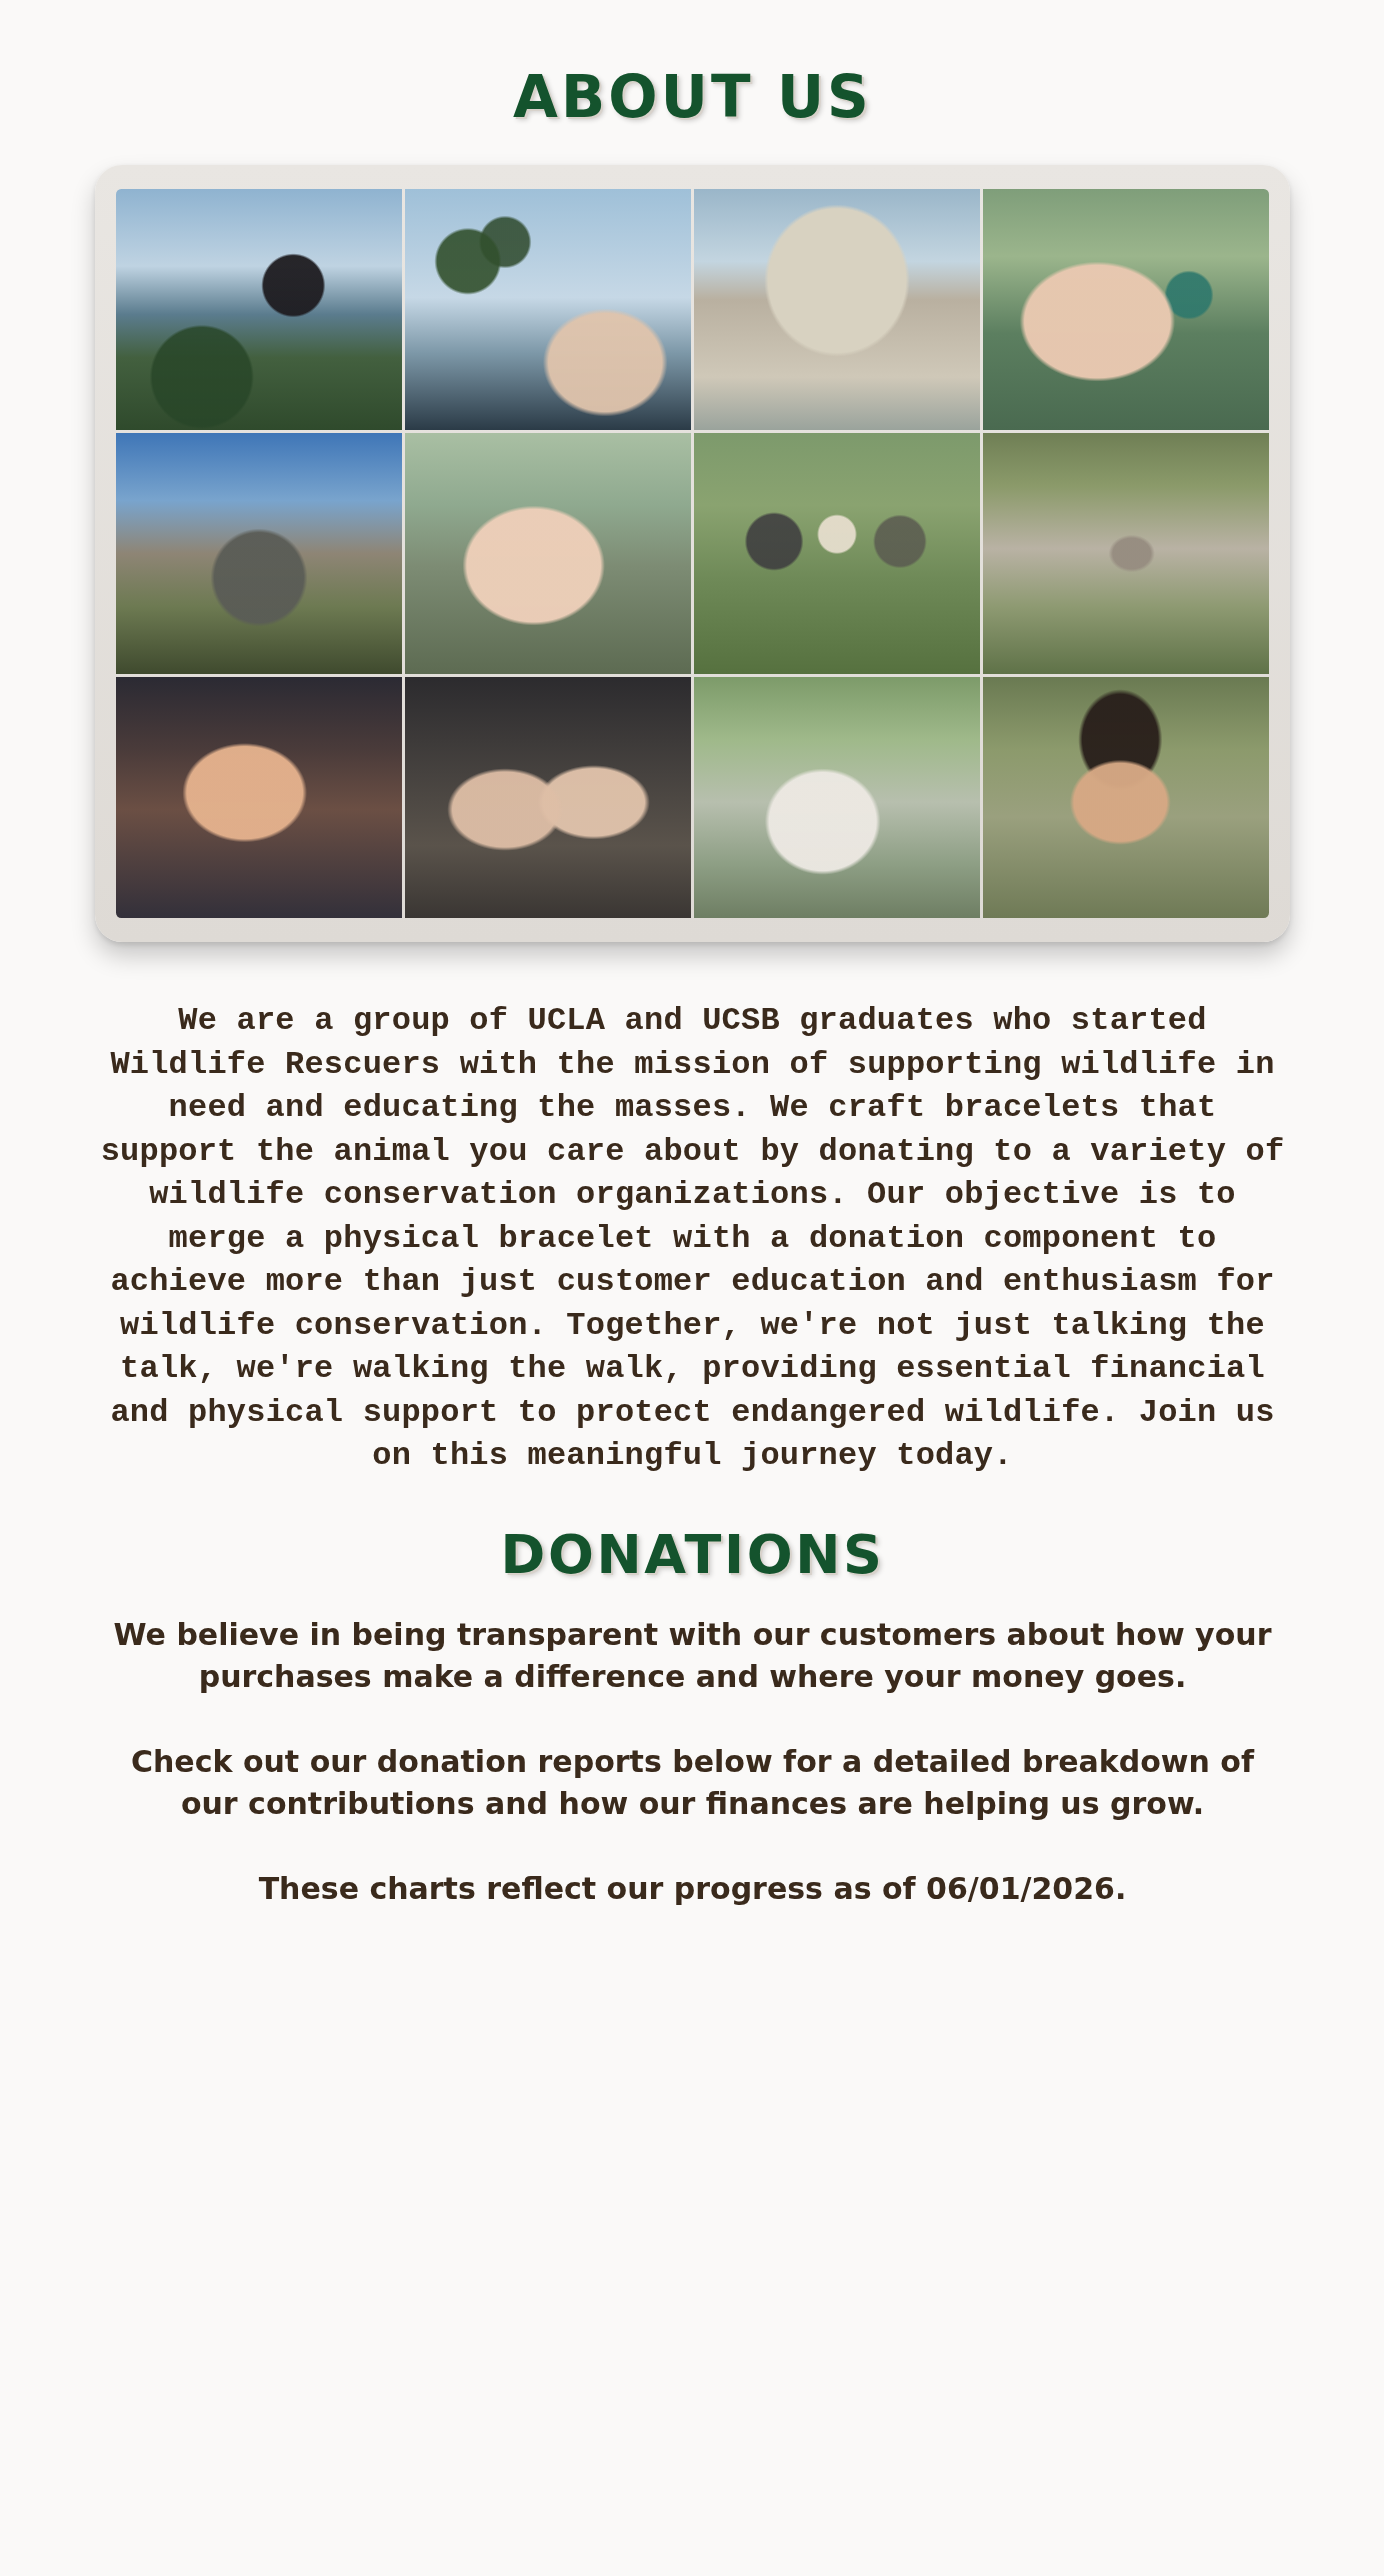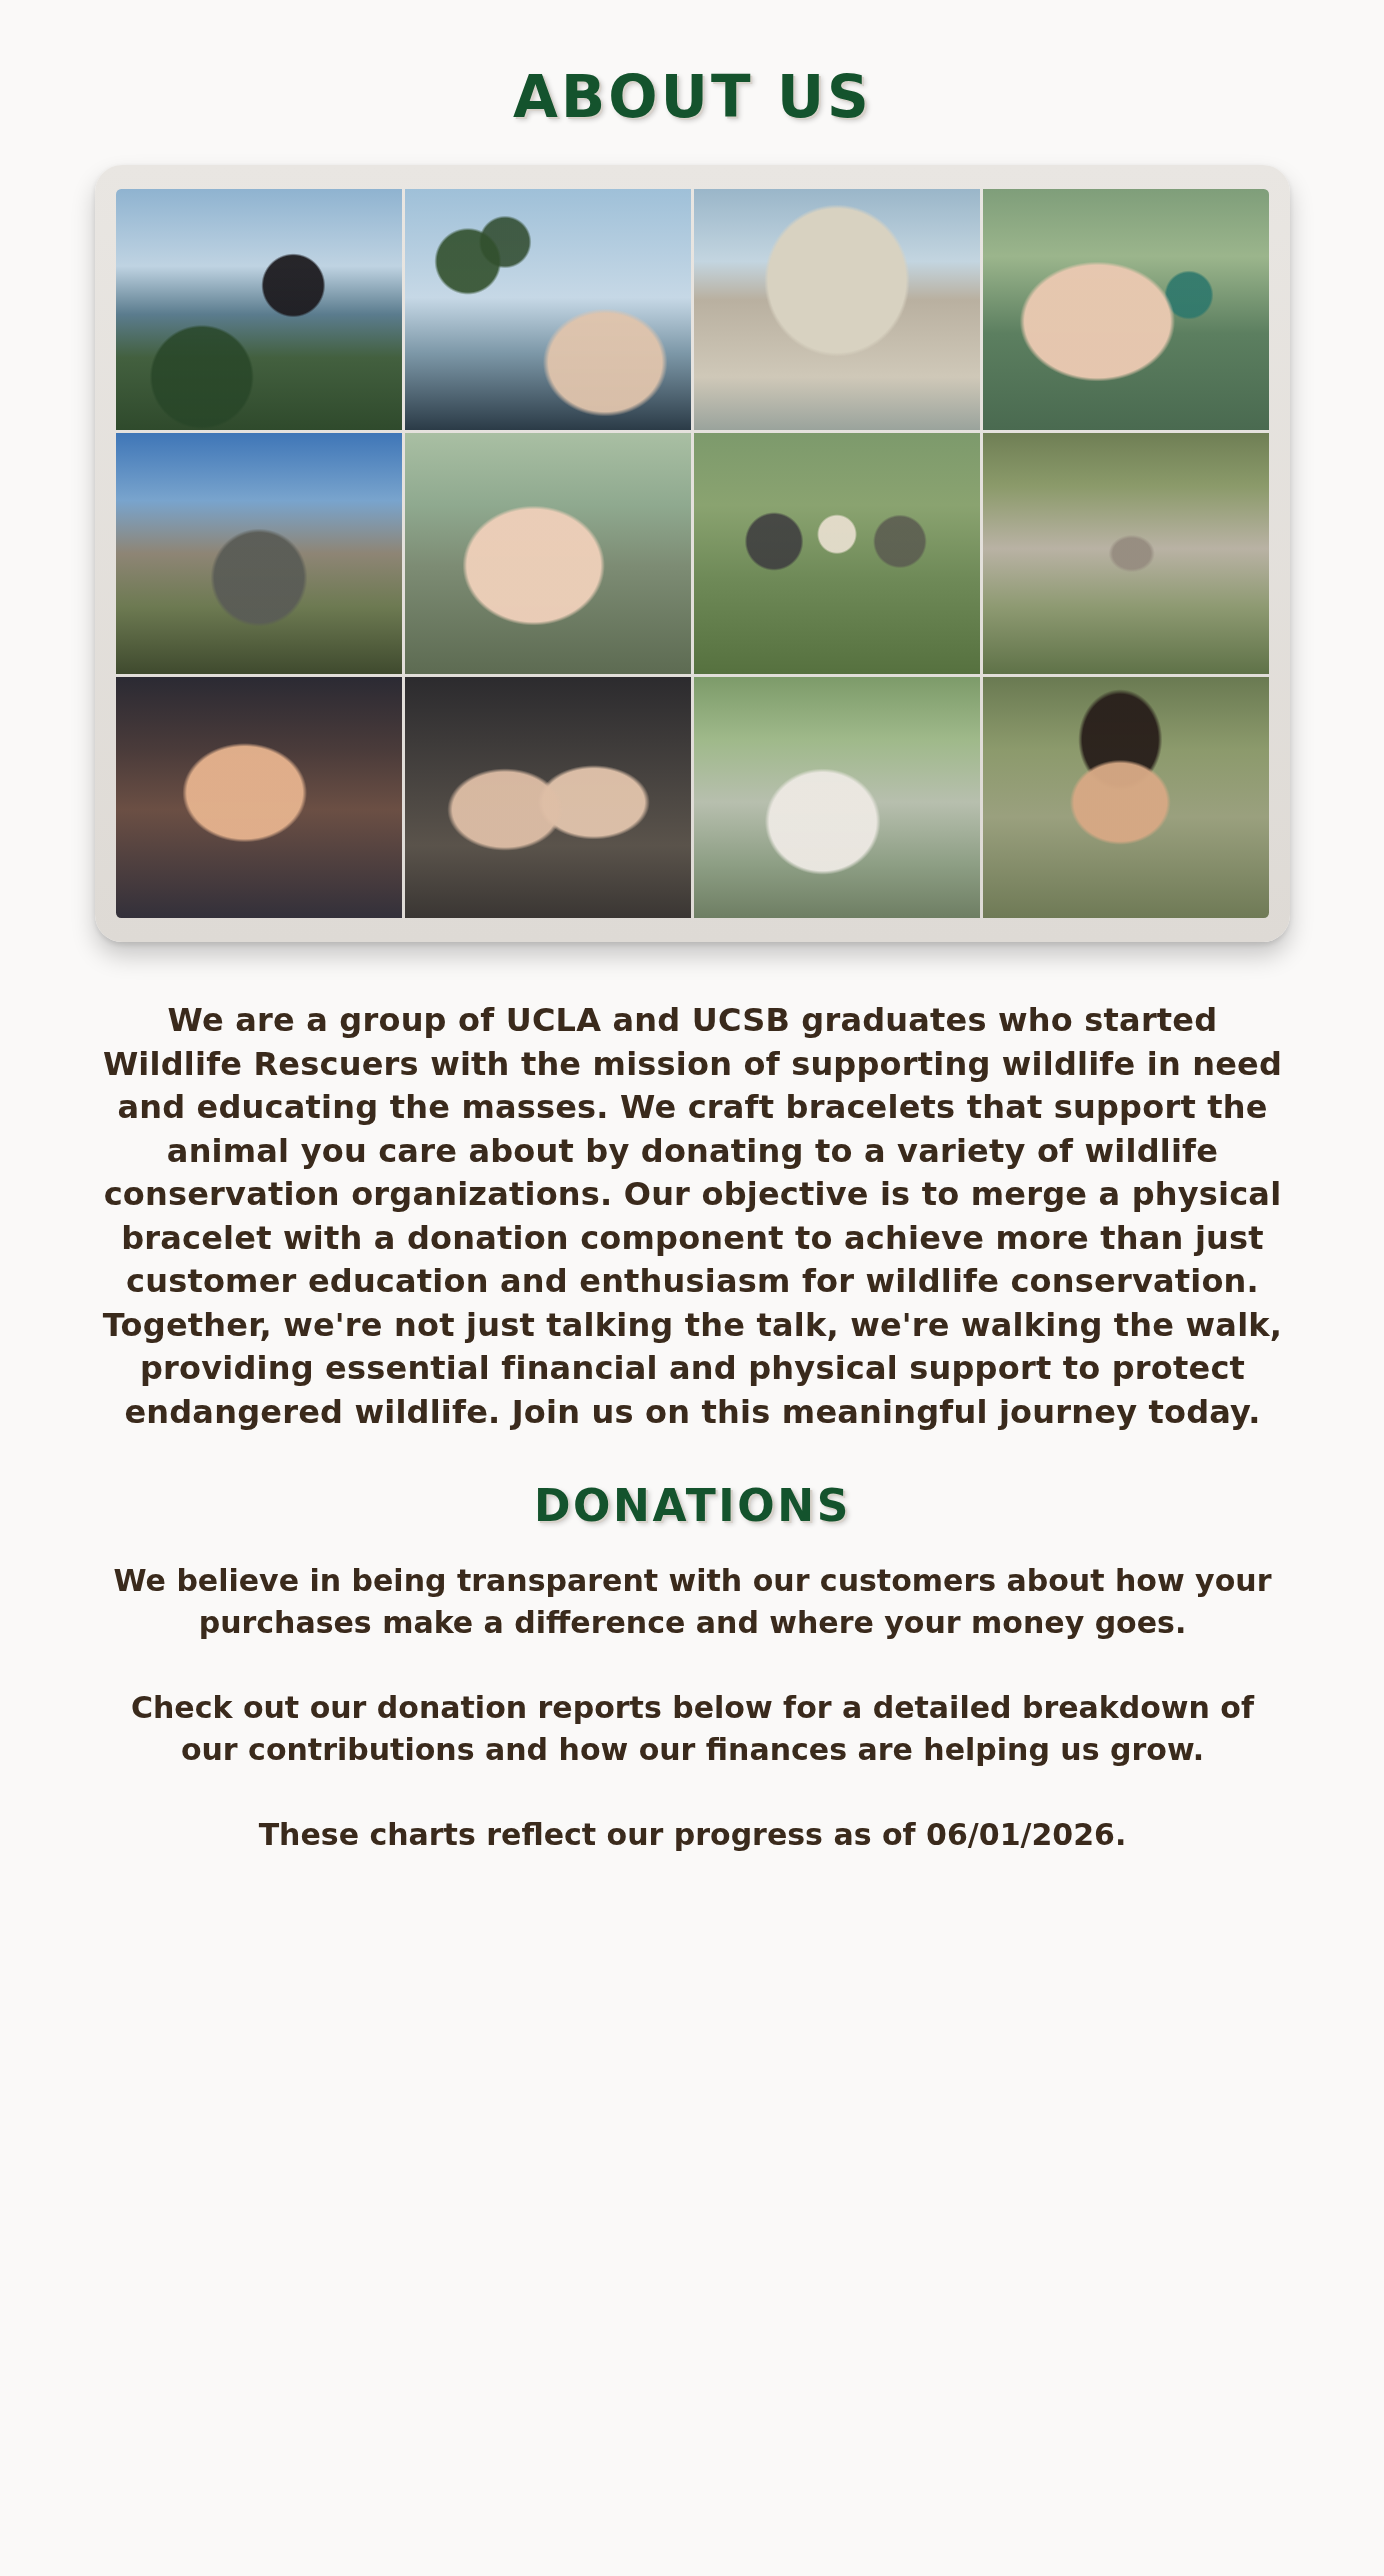--- a/index.html
+++ b/index.html
@@ -34,21 +34,21 @@
        2.1px 2.1px 0px #d8d2cb,
        3.1px 3.1px 5.2px rgba(0,0,0,0.18);
   }
   #about-title {
     font-size: 58px;
     line-height: 1.05;
     margin: 0 0 37px 0;
     letter-spacing: 3.1px;
   }
   #donations-title {
-    font-size: 44px;
+    font-size: 54px;
     line-height: 1.05;
     margin: 49px 0 31px 0;
     letter-spacing: 2.6px;
   }
 
   
   .collage-wrap {
     width: 1195px;
     margin: 0 auto;
     background: linear-gradient(180deg,#e9e6e2 0%, #dedad5 100%);
@@ -147,20 +147,21 @@
       linear-gradient(180deg,#6a7a52 0%, #8c9a6c 30%, #9aa07e 58%, #6f7a56 100%);
   }
 
   
   .body-text {
     width: 1195px;
     margin: 0 auto;
     text-align: center;
     color: #3a2a1c;
     font-weight: 700;
+    font-family: Liberation Mono, monospace;
   }
   #about-paragraph {
     font-size: 32px;
     line-height: 1.36;
     margin-top: 57px;
     letter-spacing: 0.2px;
   }
   .donations-block {
     width: 1175px;
     margin: 0 auto;

